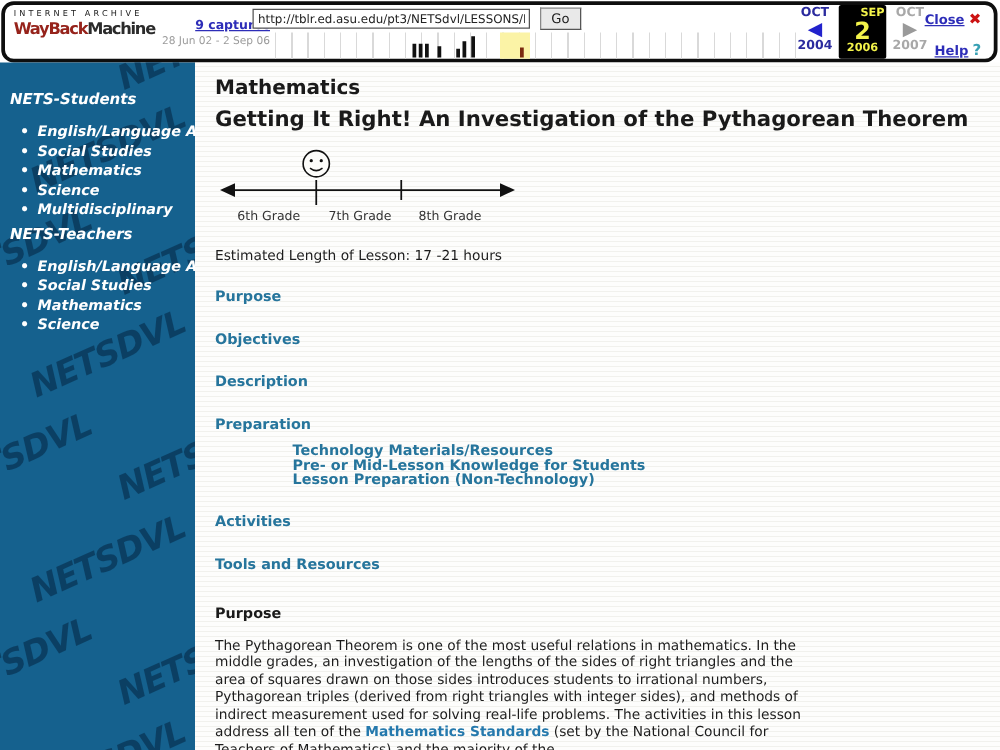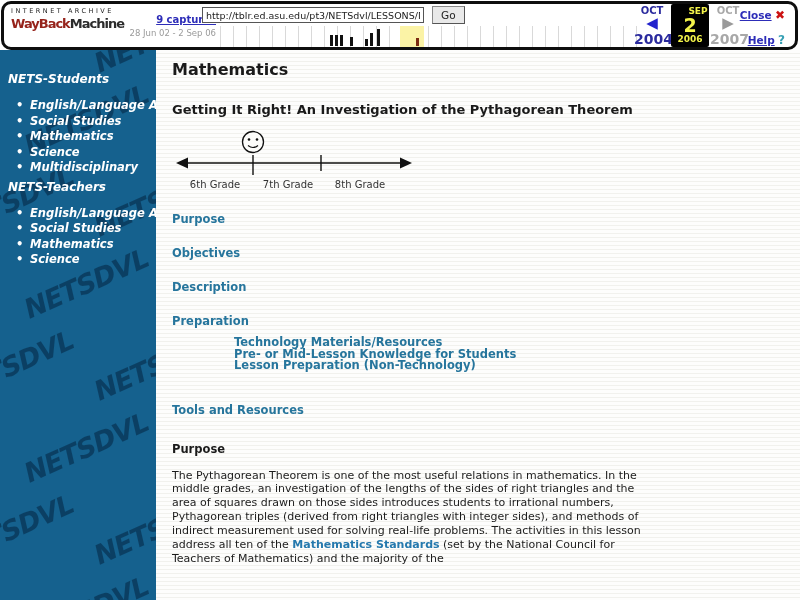--- a/index.html
+++ b/index.html
@@ -25,21 +25,21 @@
     border-right-color:#555; border-bottom-color:#555; cursor:pointer;
     font-family:"DejaVu Sans", sans-serif; }
   .wb-timeline { position:absolute; left:216px; top:22px; width:424px; height:21px;
     background:repeating-linear-gradient(90deg,#d9d9d9 0 1px,transparent 1px 13px); }
   .tl-bar { position:absolute; bottom:1px; width:3px; background:#111; }
   .tl-highlight { position:absolute; left:180px; top:0; width:24px; height:21px; background:#fbf3a6; }
 
   .wb-nav-col { position:absolute; top:1px; width:36px; text-align:center; cursor:pointer; }
   .wb-nav-col .m { font-size:10px; font-weight:bold; }
   .wb-nav-col .arrow { font-size:15px; line-height:15px; }
-  .wb-nav-col .y { font-size:14px; font-weight:bold; }
+  .wb-nav-col .y { font-size:10px; font-weight:bold; }
   .col-prev { left:630px; color:#2b2b9e; }
   .col-prev .arrow { color:#2222cc; }
   .col-next { left:706px; color:#a8a8a8; }
   .col-next .arrow { color:#9a9a9a; }
   .wb-current { position:absolute; left:667px; top:0; width:38px; height:43px;
     background:#000; color:#f3f34a; text-align:center; border-radius:2px; }
   .wb-current .m { font-size:9px; font-weight:bold; padding-top:2px;padding-left:16px; }
   .wb-current .d { font-size:19px; font-weight:bold; line-height:18px; }
   .wb-current .y { font-size:9px; font-weight:bold; }
   .wb-close { position:absolute; right:10px; top:4px; font-size:10.5px; cursor:pointer; }
@@ -60,21 +60,21 @@
   .sb-list { list-style:none; margin-bottom:4px; }
   .sb-list li { color:#fff; font-weight:bold; font-size:11.5px; line-height:15.5px;
     padding-left:22px; position:relative; cursor:pointer; white-space:nowrap; }
   .sb-list li::before { content:"•"; position:absolute; left:8px; top:0; color:#fff; }
 
   
   .content { position:absolute; left:156px; top:50px; width:644px; height:550px;
     background:repeating-linear-gradient(180deg,#fdfdfc 0 3px,#f1f1ed 3px 4px);
     padding:8px 0 0 16px; }
   .cat { font-size:16px; font-weight:bold; color:#1a1a1a; margin-top:2px; }
-  .title { font-size:13px; font-weight:bold; color:#1a1a1a; margin-top:23px; }
+  .title { font-size:17px; font-weight:bold; color:#1a1a1a; margin-top:7px; }
 
   .grade-scale { position:relative; width:250px; height:66px; margin-top:10px; }
   .grade-labels { position:relative; height:12px; font-size:10px; color:#333; }
   .grade-labels span { position:absolute; top:-4px; transform:translateX(-50%); white-space:nowrap; }
 
   .estimated { font-size:11px; color:#1c1c1c; margin-top:16px; }
 
   .toc { margin-top:19px; }
   .toc-link { font-size:11.5px; font-weight:bold; color:#26759c; cursor:pointer;
     text-decoration:none; display:block; margin-bottom:9px; }
@@ -197,35 +197,37 @@
         <path d="M76 18.5 Q81 22.5 86 18.5" fill="none" stroke="#111" stroke-width="1.2"></path>
       </g>
     </svg>
     <div class="grade-labels">
       <span style="left:43px">6th Grade</span>
       <span style="left:116px">7th Grade</span>
       <span style="left:188px">8th Grade</span>
     </div>
   </div>
 
+  <div class="estimated">Estimated Length of Lesson: 17 -21 hours</div>
 
   <div class="toc">
     <a class="toc-link">Purpose</a>
     <div class="toc-gap"></div>
     <a class="toc-link">Objectives</a>
     <div class="toc-gap"></div>
     <a class="toc-link">Description</a>
     <div class="toc-gap"></div>
     <a class="toc-link">Preparation</a>
     <div class="toc-sub">
       <a class="toc-link">Technology Materials/Resources</a>
       <a class="toc-link">Pre- or Mid-Lesson Knowledge for Students</a>
       <a class="toc-link">Lesson Preparation (Non-Technology)</a>
     </div>
     <div class="toc-gap"></div>
+    <a class="toc-link">Activities</a>
     <div class="toc-gap"></div>
     <a class="toc-link">Tools and Resources</a>
   </div>
 
   <div class="section-head">Purpose</div>
 
   <div class="para">
     <span>The Pythagorean Theorem is one of the most useful relations in mathematics. In the middle grades, an investigation of the lengths of the sides of right triangles and the area of squares drawn on those sides introduces students to irrational numbers, Pythagorean triples (derived from right triangles with integer sides), and methods of indirect measurement used for solving real-life problems. The activities in this lesson address all ten of the </span><span class="inlink">Mathematics Standards</span><span> (set by the National Council for Teachers of Mathematics) and the majority of the </span>
   </div>
 

